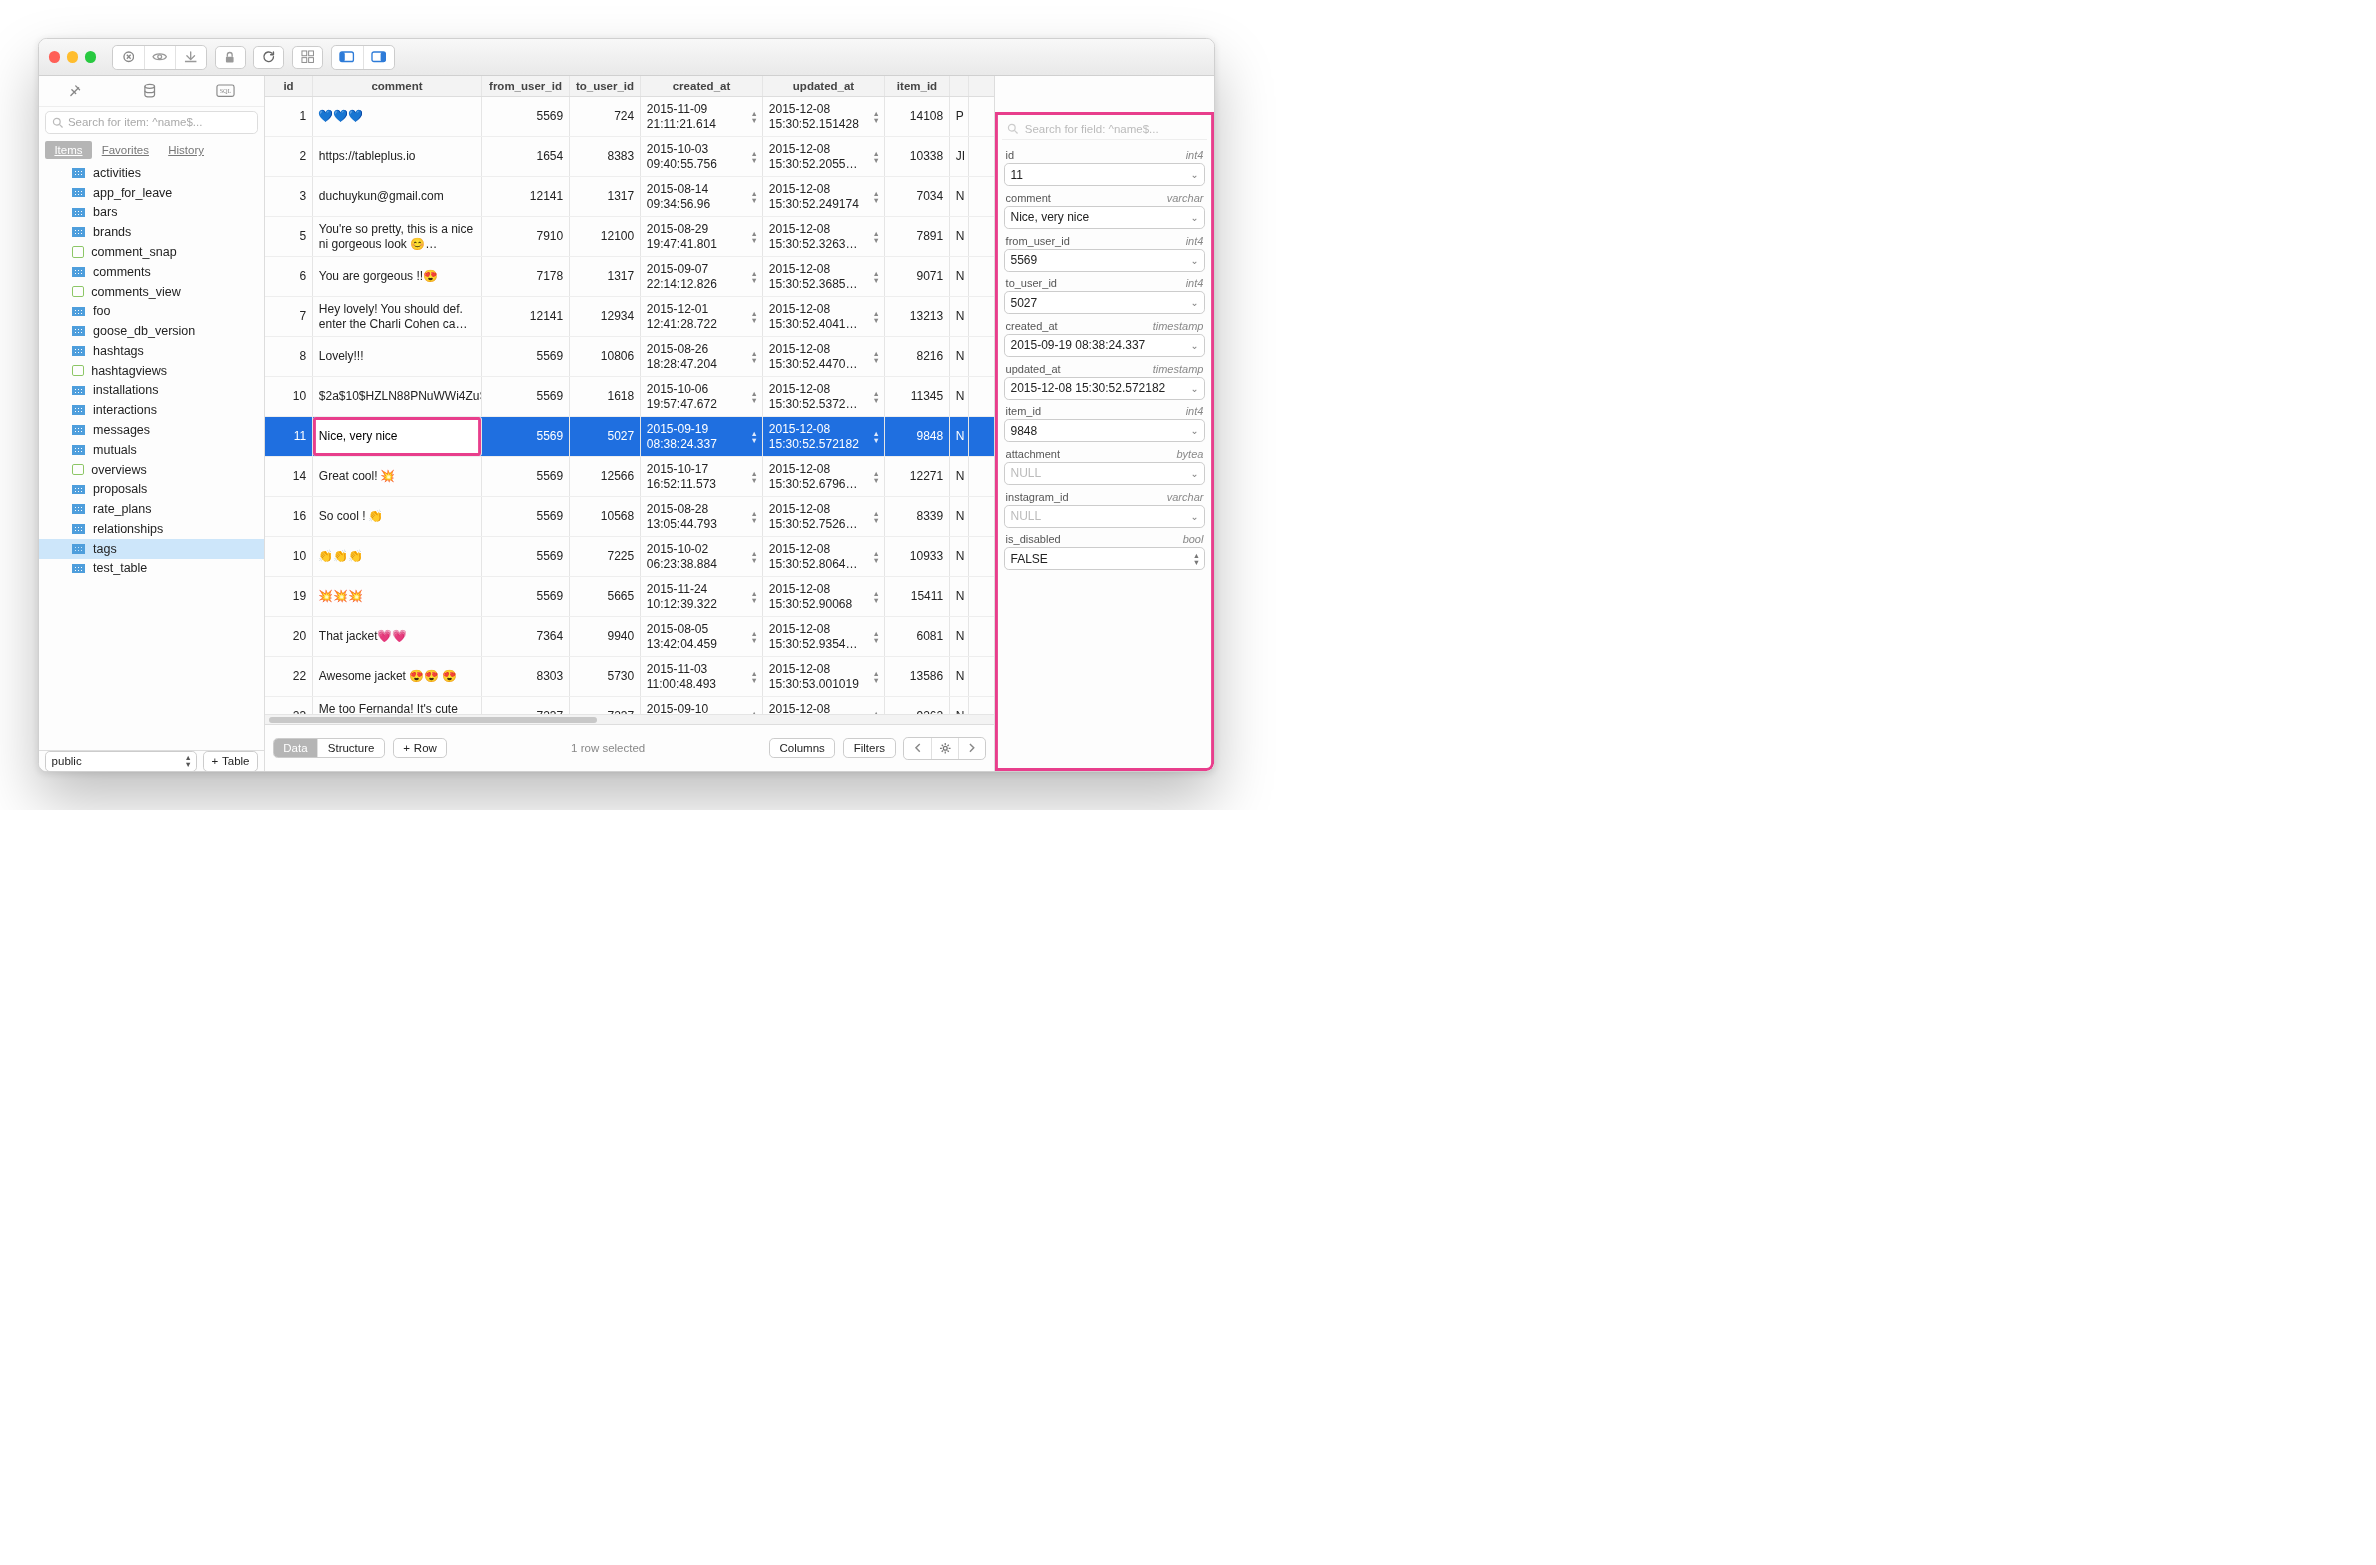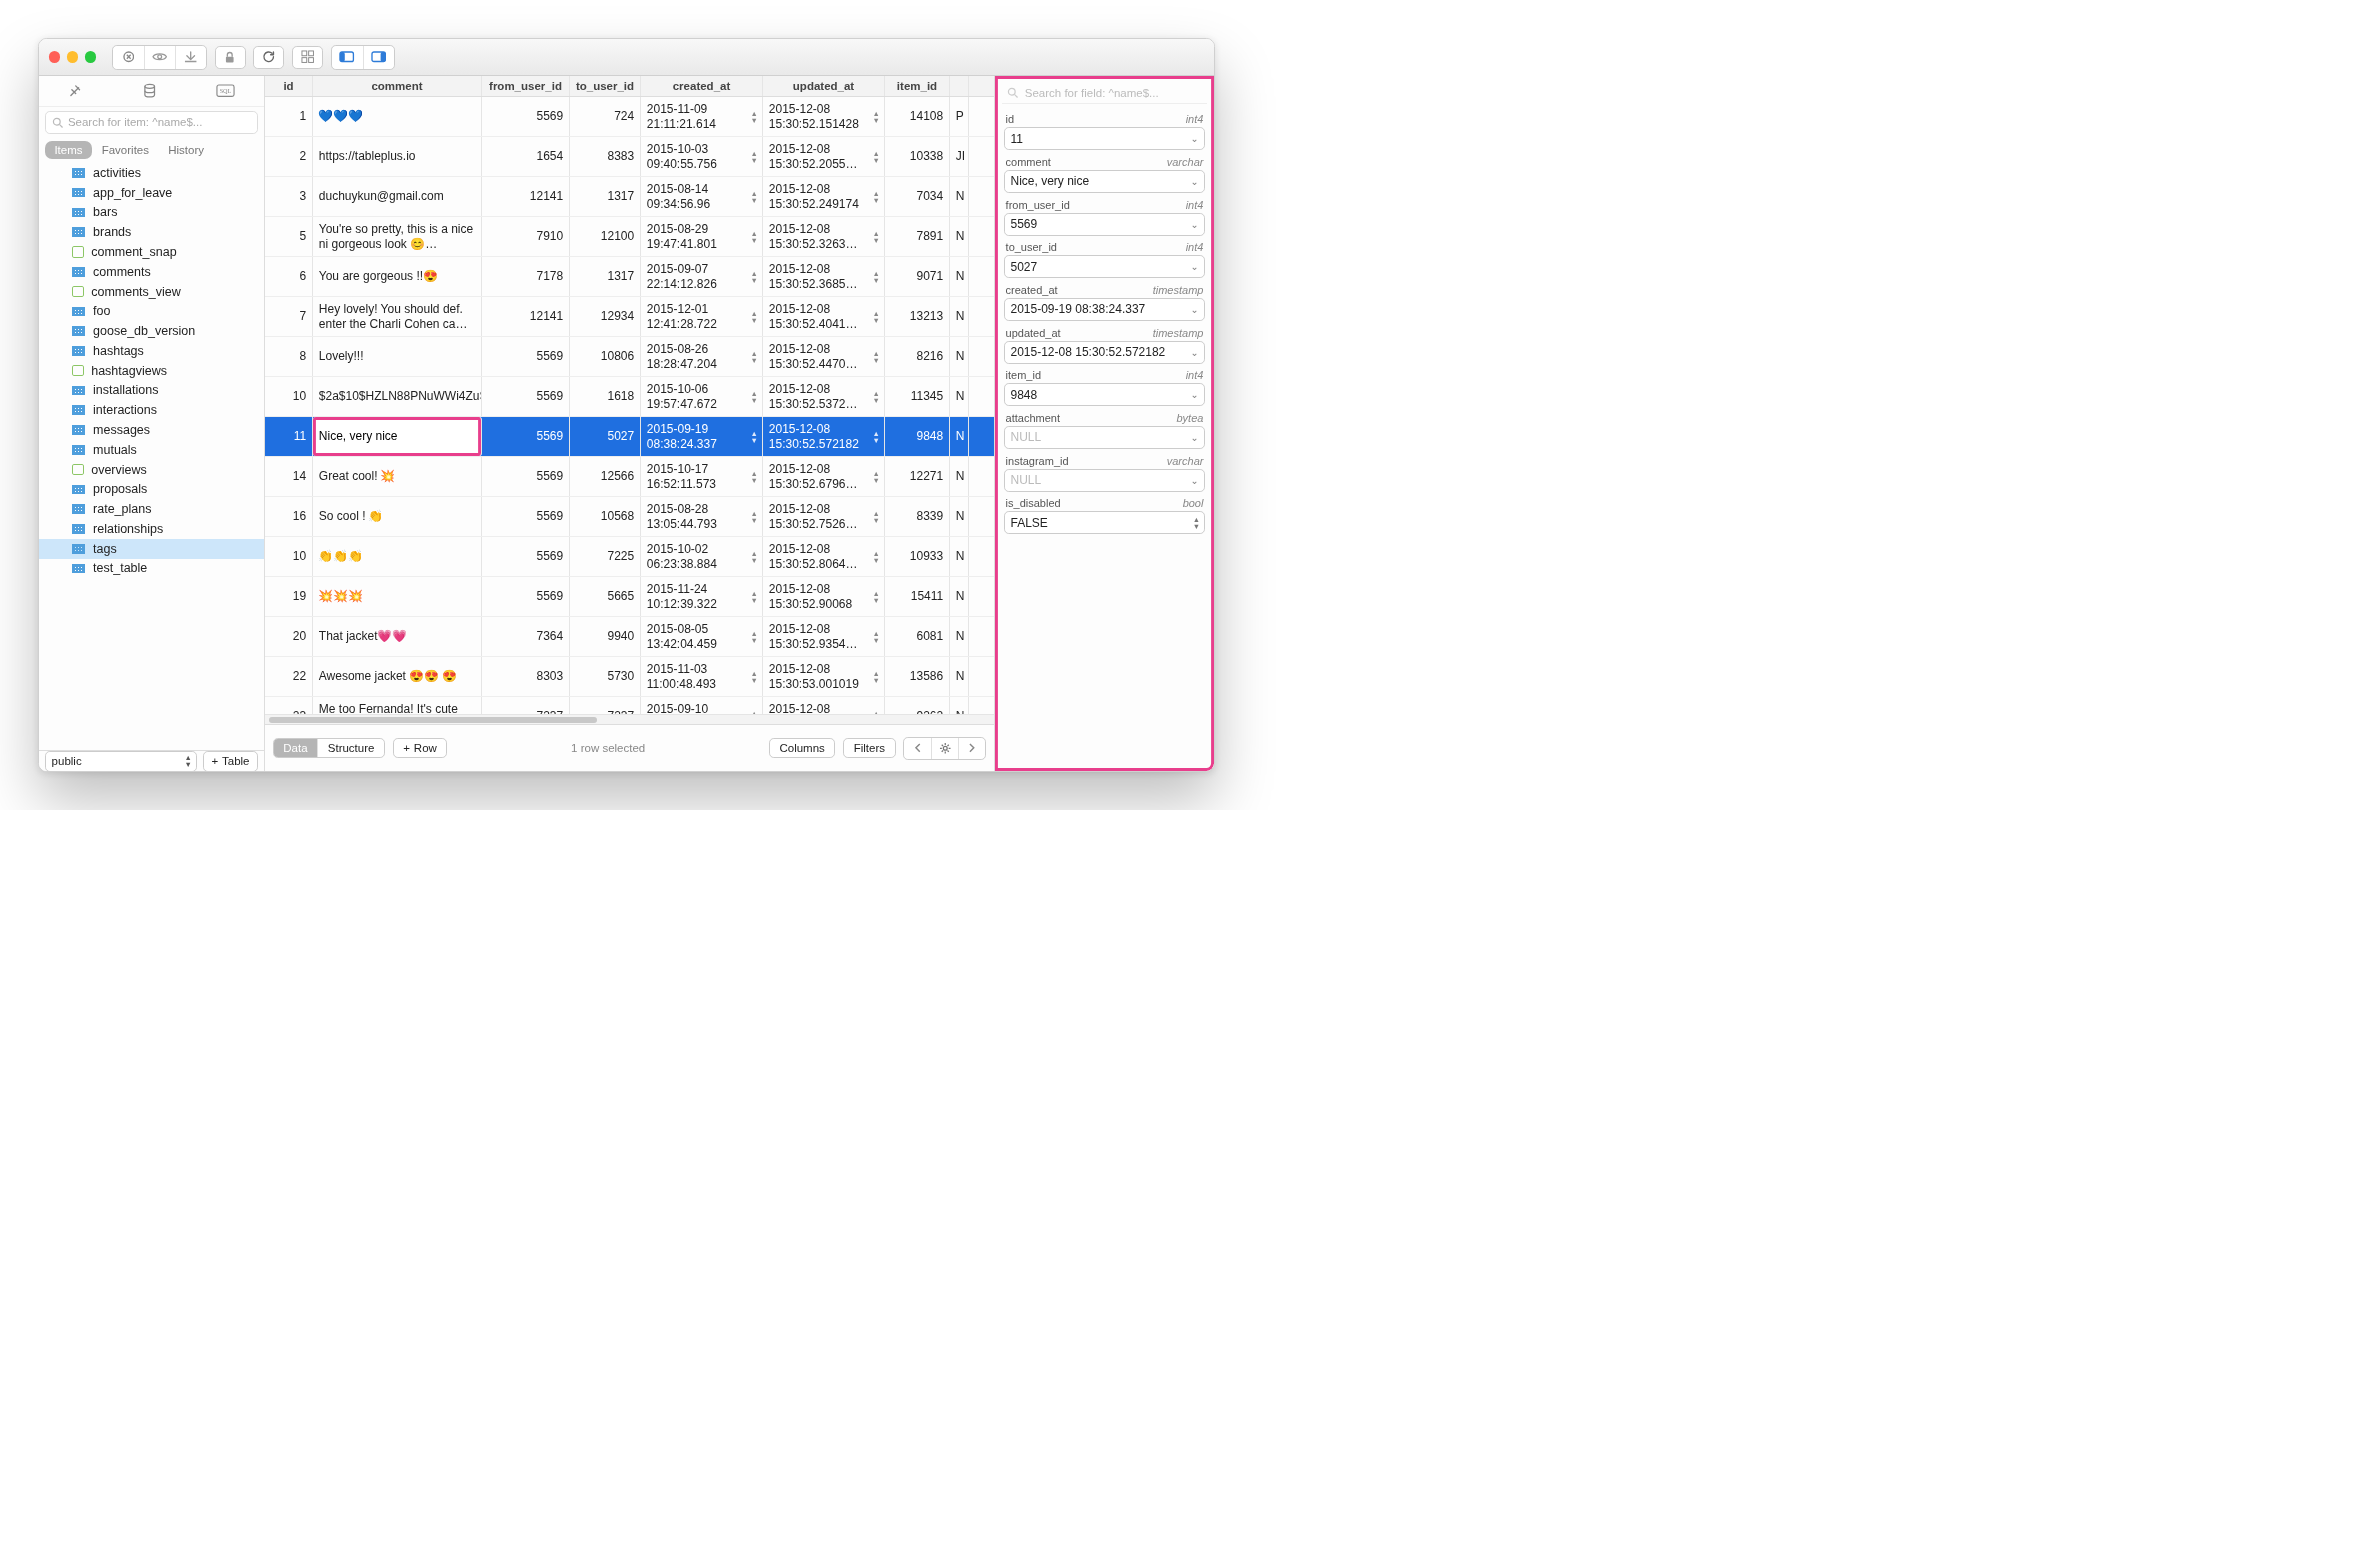--- a/index.html
+++ b/index.html
@@ -81,21 +81,21 @@
     background:#fff;
     display:flex; align-items:center; gap:4.8px;
     padding:0 5.8px;
     color:#aaa;
     font-size:11.5px;
   }
   .side-tabs {
     display:flex; gap:0; padding:3.8px 5.8px 0 5.8px;
   }
   .side-tabs .tab {
-    padding:2.9px 9.6px; font-size:11.5px; color:#777; border-radius:7px; cursor:pointer;
+    padding:2.9px 9.6px; font-size:11.5px; color:#777; border-radius:2px; cursor:pointer;text-decoration:underline;
   }
   .side-tabs .tab.active { background:#b5b5b5; color:#fff;}
   .tree {
     flex:1; overflow:auto; padding:3.8px 0;
     font-size:12.5px;
   }
   .tree-item {
     display:flex; align-items:center; gap:7.7px;
     padding:2.9px 7.7px 2.9px 33px;
     cursor:default;
@@ -184,20 +184,21 @@
   .nav-group { display:flex; border:1px solid #ccc; border-radius:4.8px; overflow:hidden; background:#fff;}
   .nav-group .nb { width:27px; height:21px; display:flex; align-items:center; justify-content:center; color:#666;}
   .nav-group .nb + .nb { border-left:1px solid #e0e0e0;}
 
   
   .inspector {
     width:219px; display:flex; flex-direction:column;
     box-shadow: 0 0 0 2.9px #e83e8c inset;
     border-radius:0 0 7.7px 0;
     padding:2.9px;
+    margin-top:36px;
   }
   .insp-search {
     margin:3.8px;
     height:21px; border:0; border-bottom:1px solid #eee;
     display:flex; align-items:center; gap:5.8px; color:#bbb;
     padding:0 5.8px; font-size:11.5px;
   }
   .insp-body { flex:1; overflow:auto; padding:0 5.8px 5.8px 5.8px;}
   .field { margin-top:5.8px;}
   .field-head { display:flex; justify-content:space-between; font-size:11px; color:#555; padding:0 1.9px 1.9px 1.9px;}

